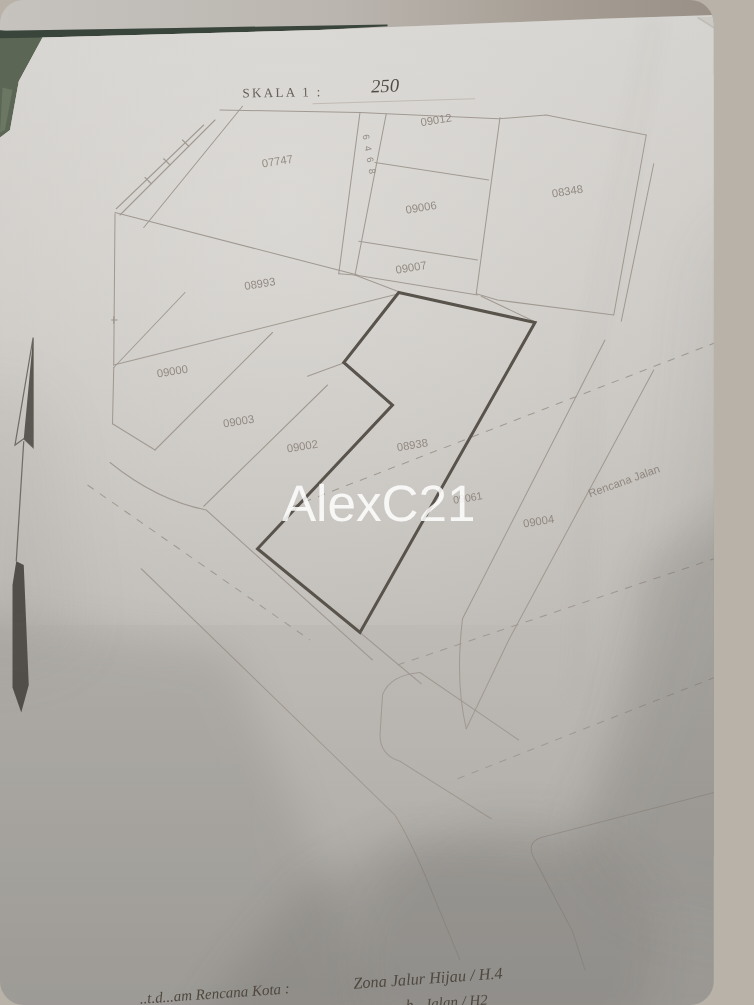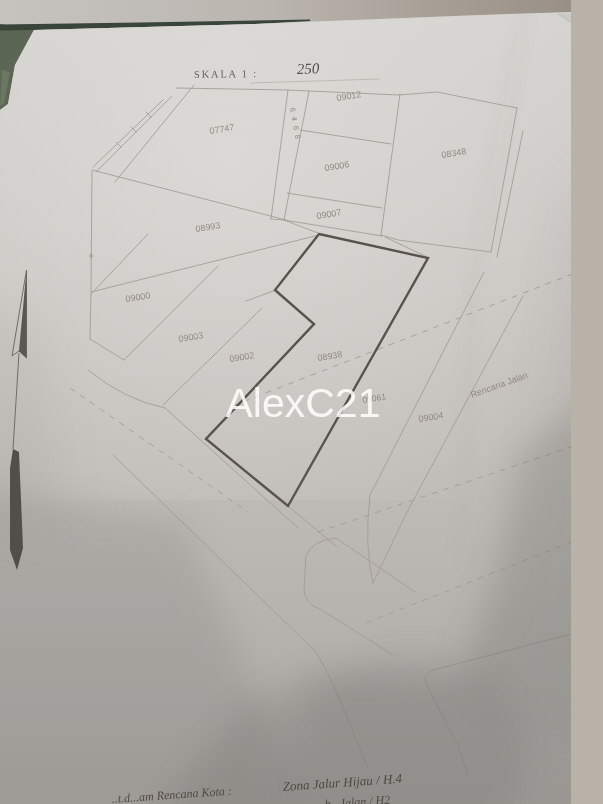--- a/index.html
+++ b/index.html
@@ -1,16 +1,16 @@
 <!DOCTYPE html>
 <html><head>
 <meta charset="utf-8">
 <style>
   html,body{margin:0;padding:0;background:#b9b2a9;}
-  #stage{position:relative;width:571px;height:804px;overflow:hidden;font-family:"Liberation Sans",sans-serif;}
+  #stage{position:relative;width:571px;height:804px;overflow:hidden;font-family:"Liberation Sans",sans-serif;border-radius:19px;}
   svg{display:block;}
 </style>
 </head>
 <body>
 <div id="stage">
 <svg width="603" height="804" viewBox="0 0 603 804" xmlns="http://www.w3.org/2000/svg">
 <defs>
   <linearGradient id="bandGrad" x1="0" y1="0" x2="603" y2="0" gradientUnits="userSpaceOnUse">
     <stop offset="0" stop-color="#c6c3be"></stop>
     <stop offset="0.45" stop-color="#bab5af"></stop>

